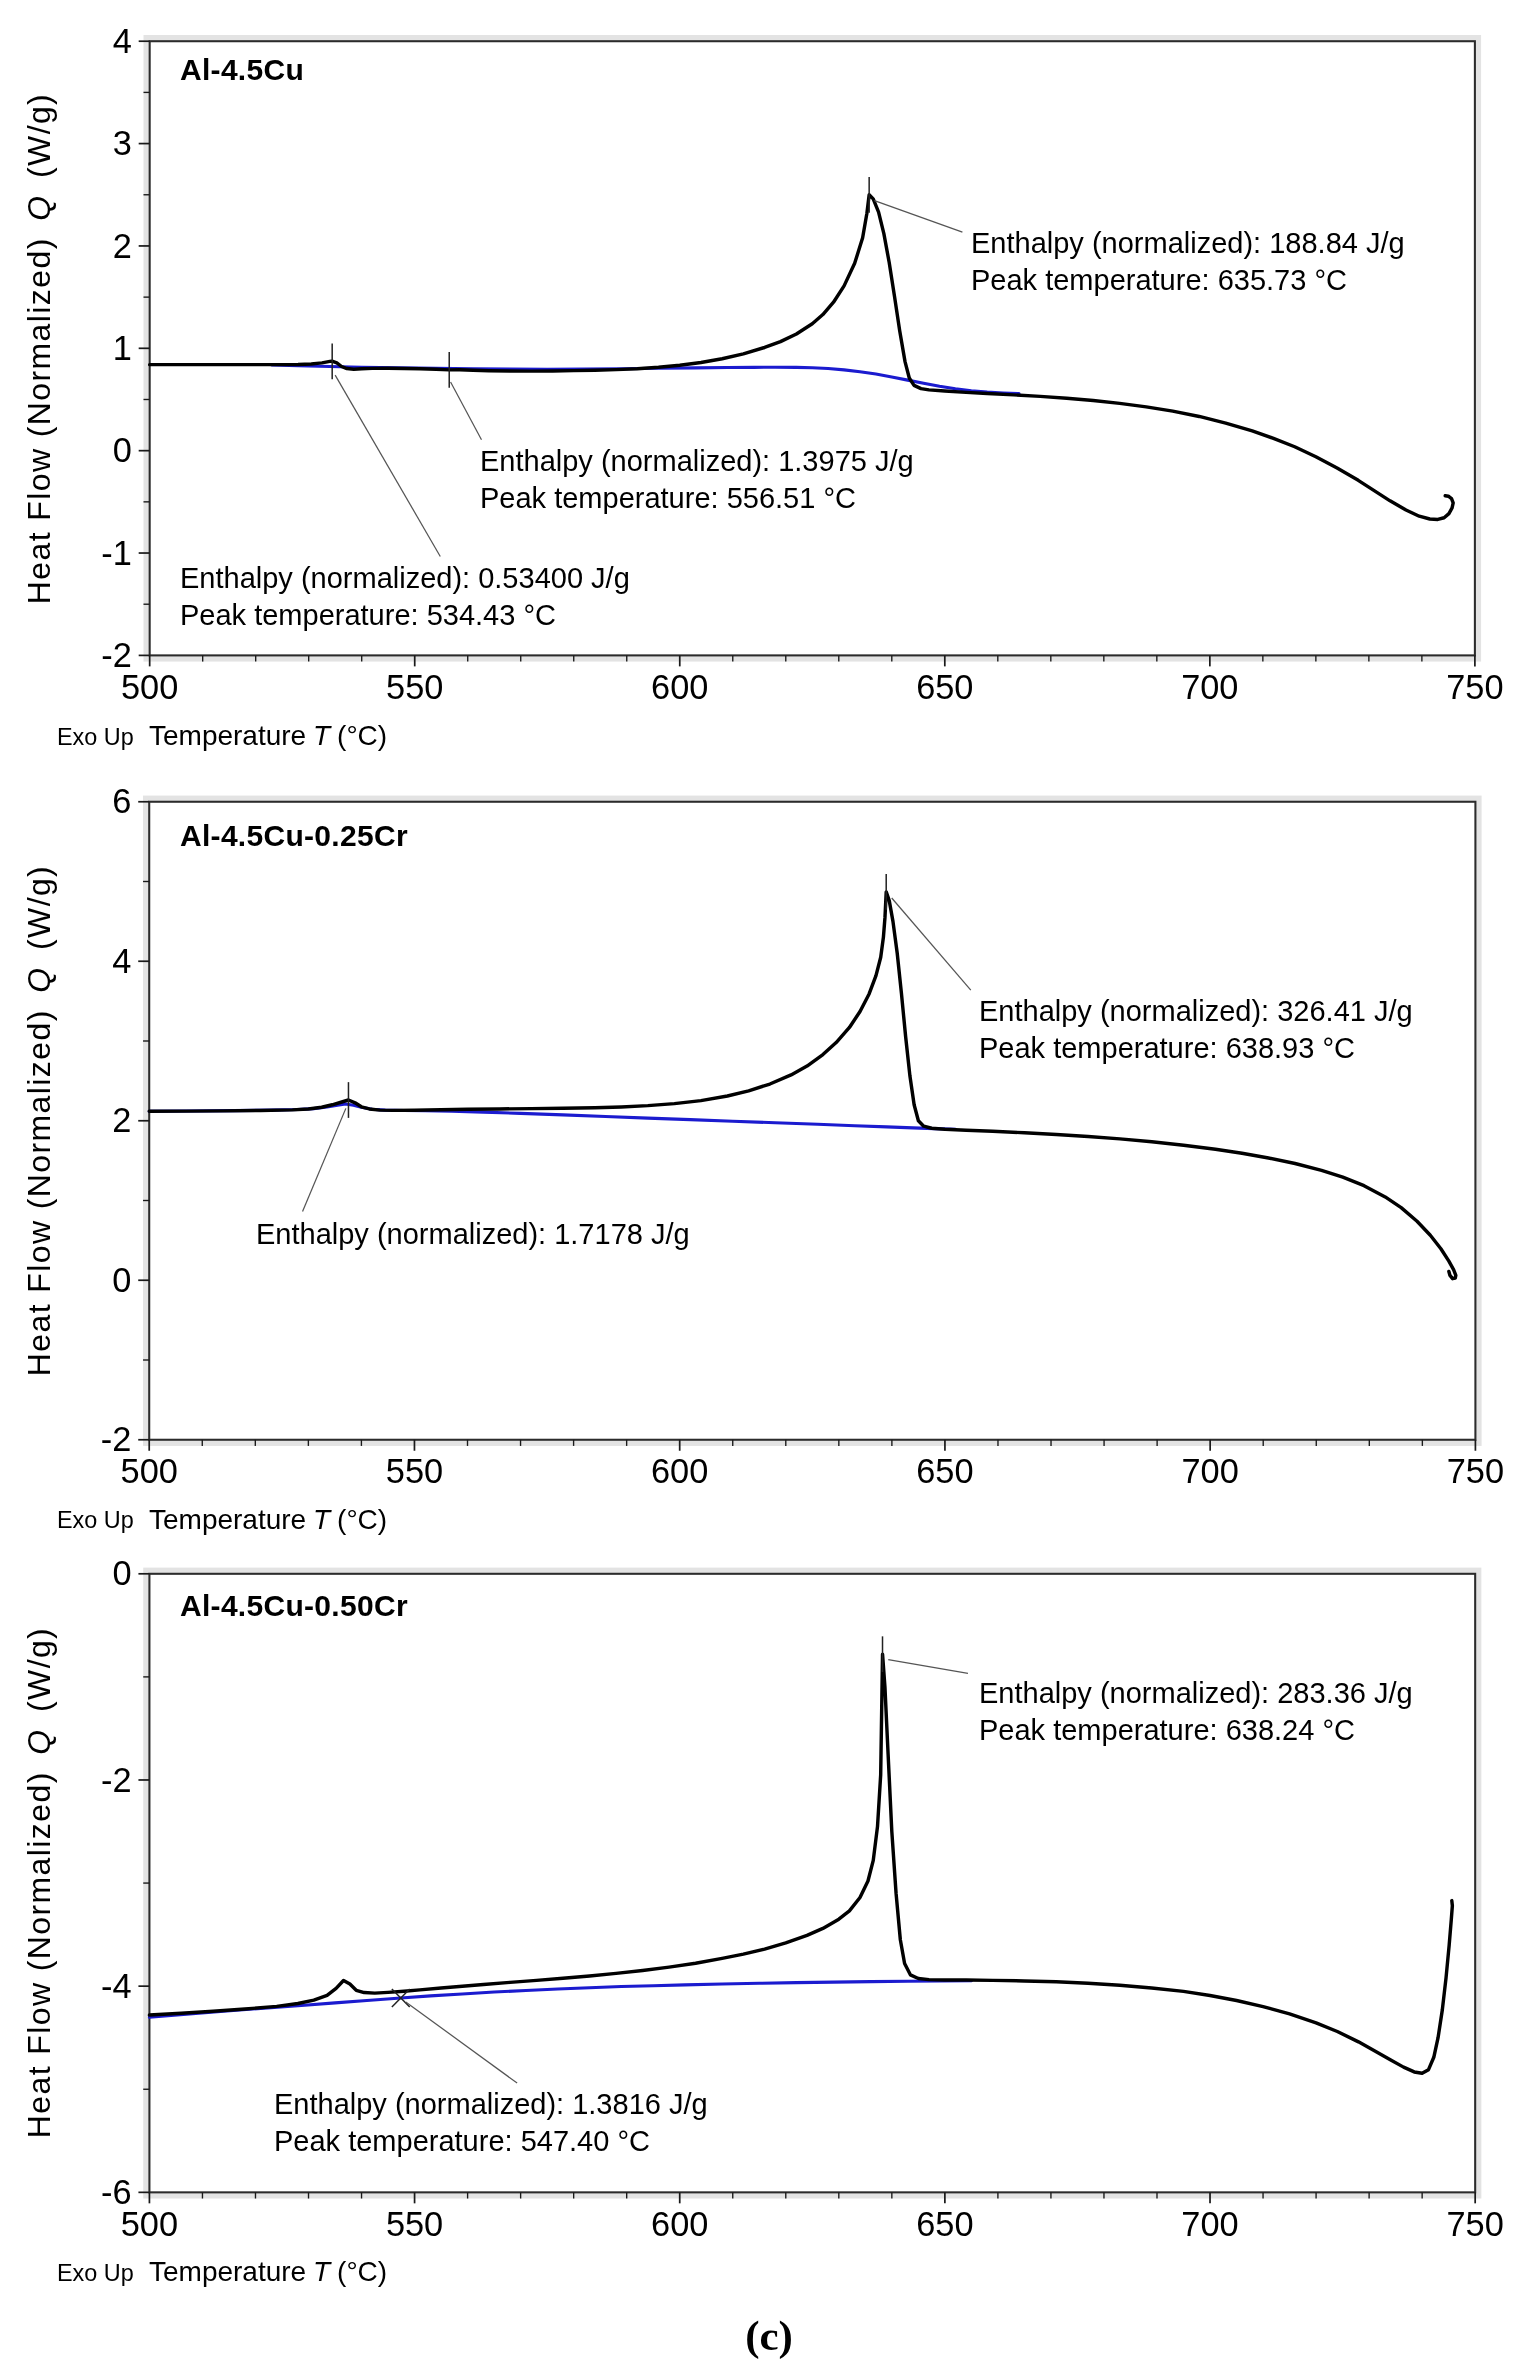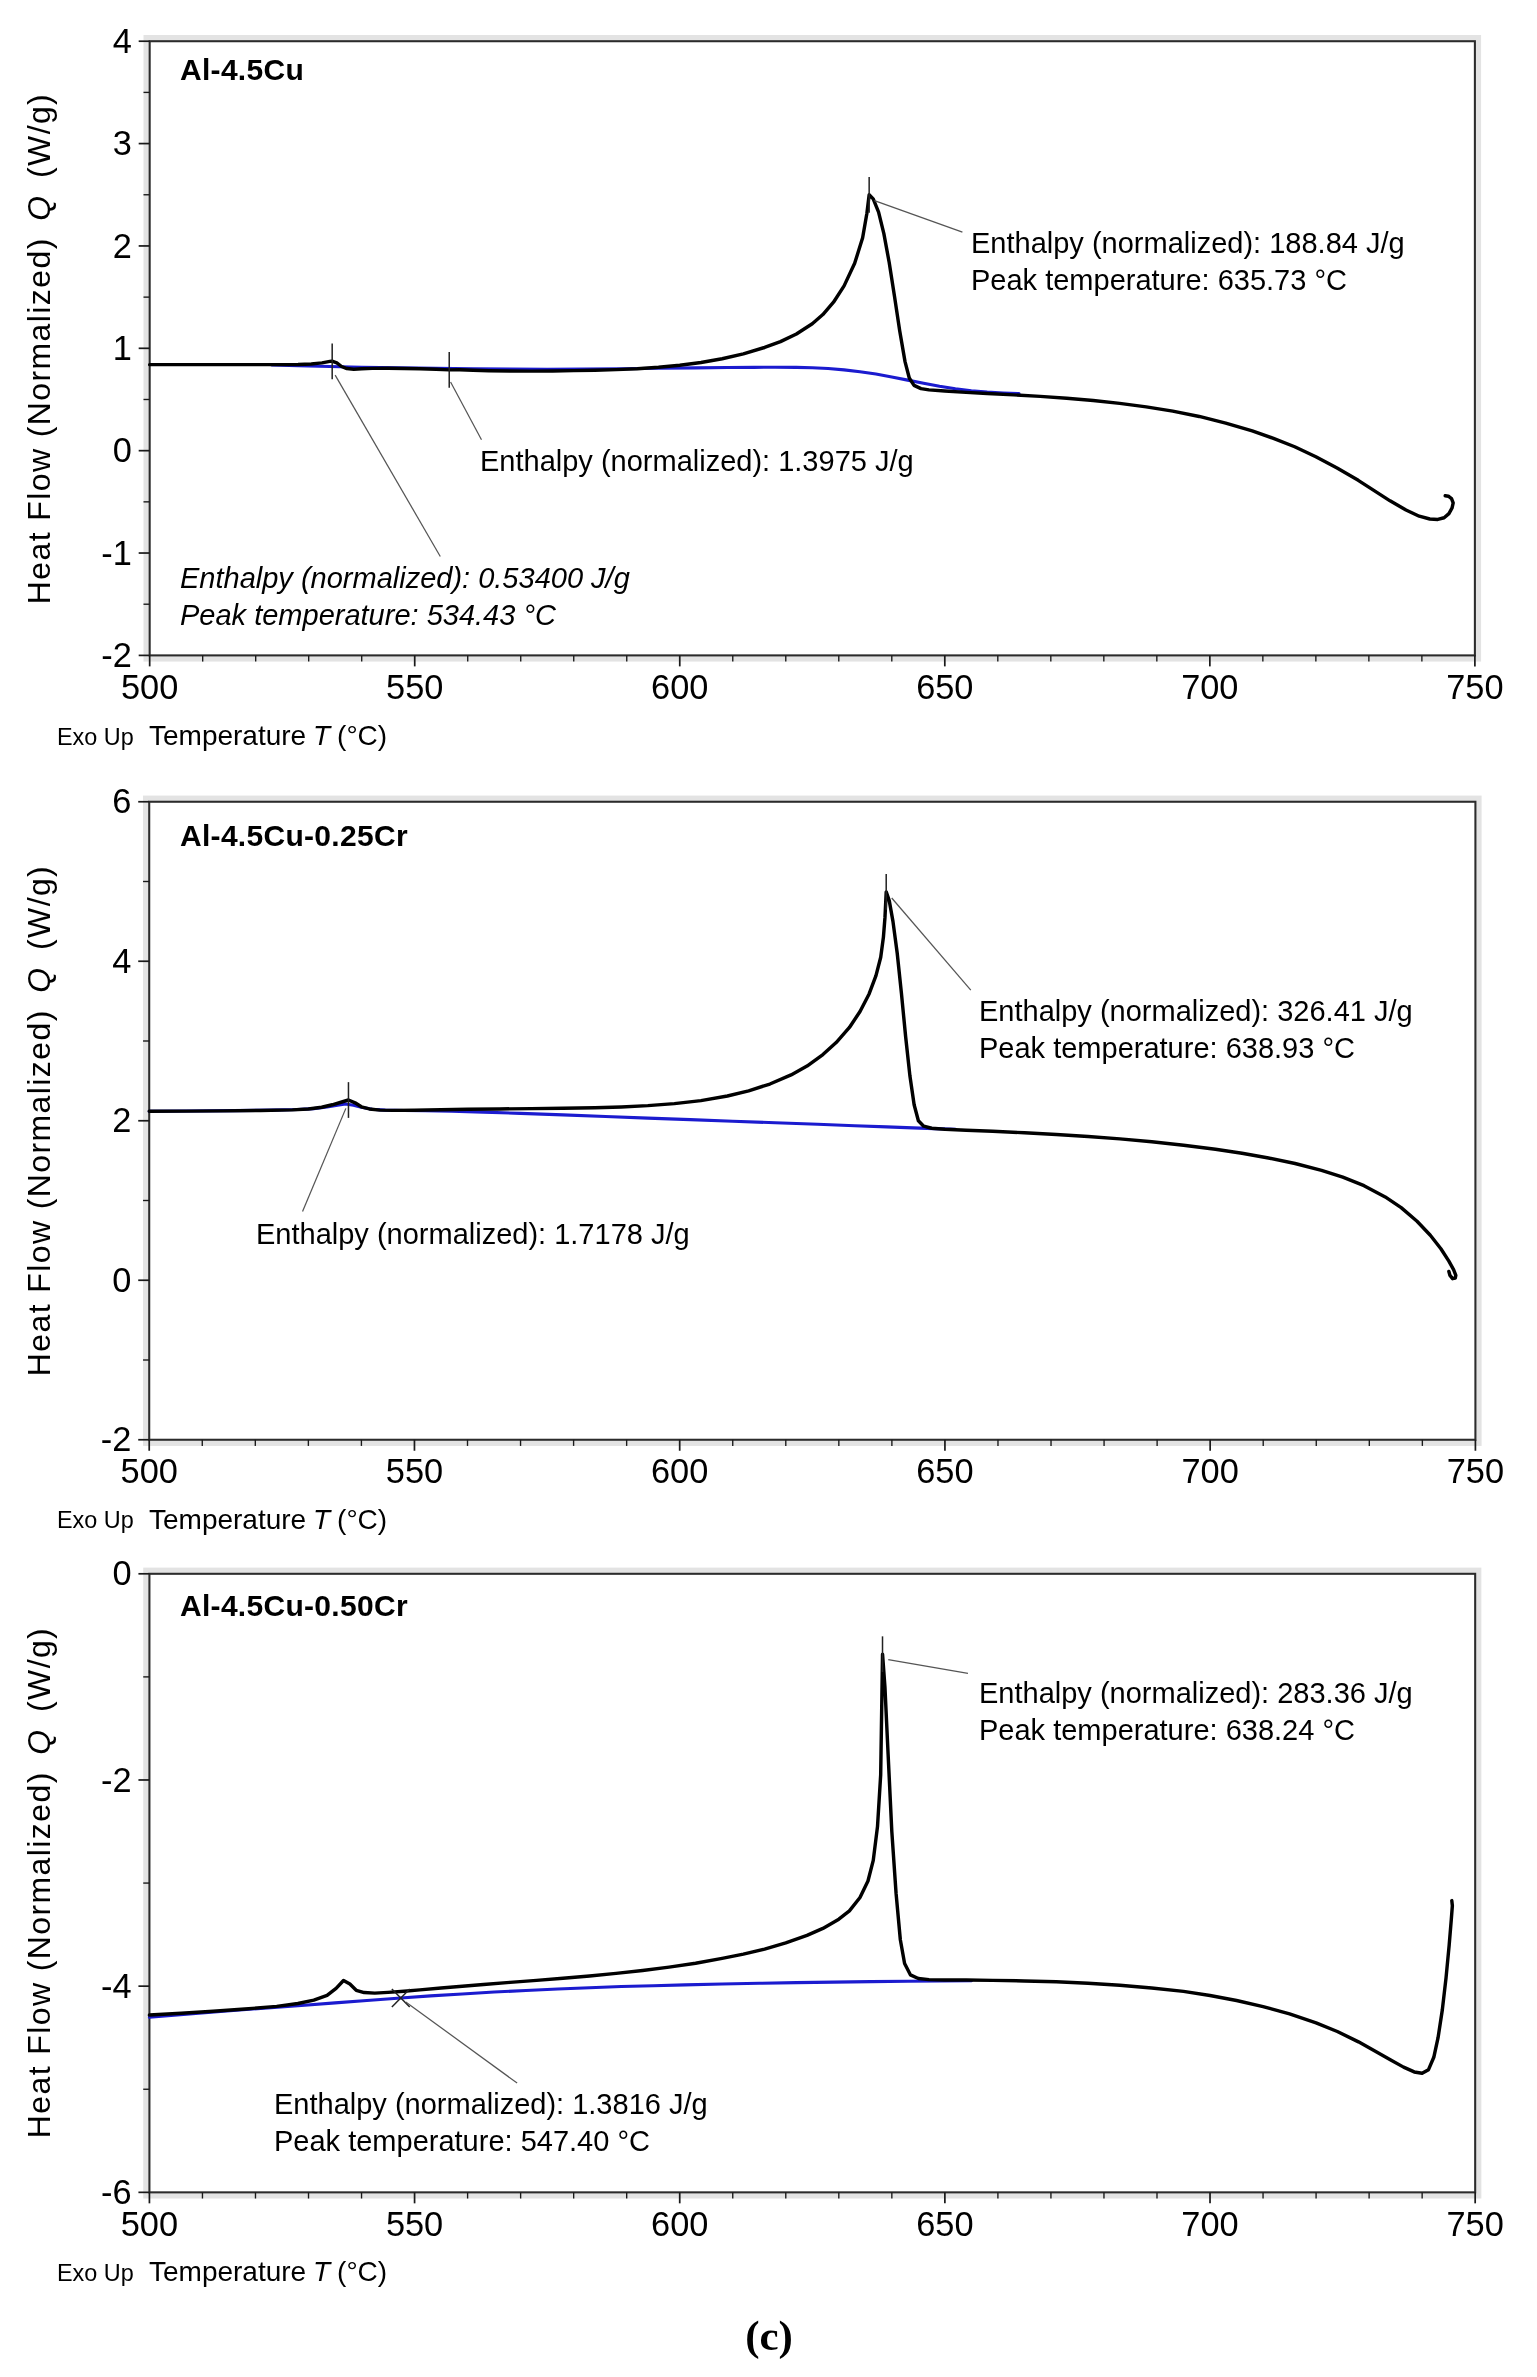--- a/index.html
+++ b/index.html
@@ -95,22 +95,23 @@
     <div class="ylabel" style="top:328px;">
       <span>Heat Flow (Normalized)</span><span class="gap"></span><i>Q</i><span class="gap"></span><span>(W/g)</span>
     </div>
     <div class="chart-title">Al-4.5Cu</div>
     <div class="anno" style="left:971px;top:225px;">
       <div>Enthalpy (normalized): 188.84 J/g</div>
       <div>Peak temperature: 635.73 °C</div>
     </div>
     <div class="anno" style="left:480px;top:443px;">
       <div>Enthalpy (normalized): 1.3975 J/g</div>
-    </div>
-    <div class="anno" style="left:180px;top:560px;font-style:italic;">
+      <div>Peak temperature: 556.51 °C</div>
+    </div>
+    <div class="anno" style="left:180px;top:560px;">
       <div>Enthalpy (normalized): 0.53400 J/g</div>
       <div>Peak temperature: 534.43 °C</div>
     </div>
     <div class="xlabel" style="top:720px;">
       <span>Temperature</span><i>T</i><span>(°C)</span>
     </div>
     <div class="exoup" style="top:724px;">Exo Up</div>
   </section>
 
   <section class="chart-section s2">

